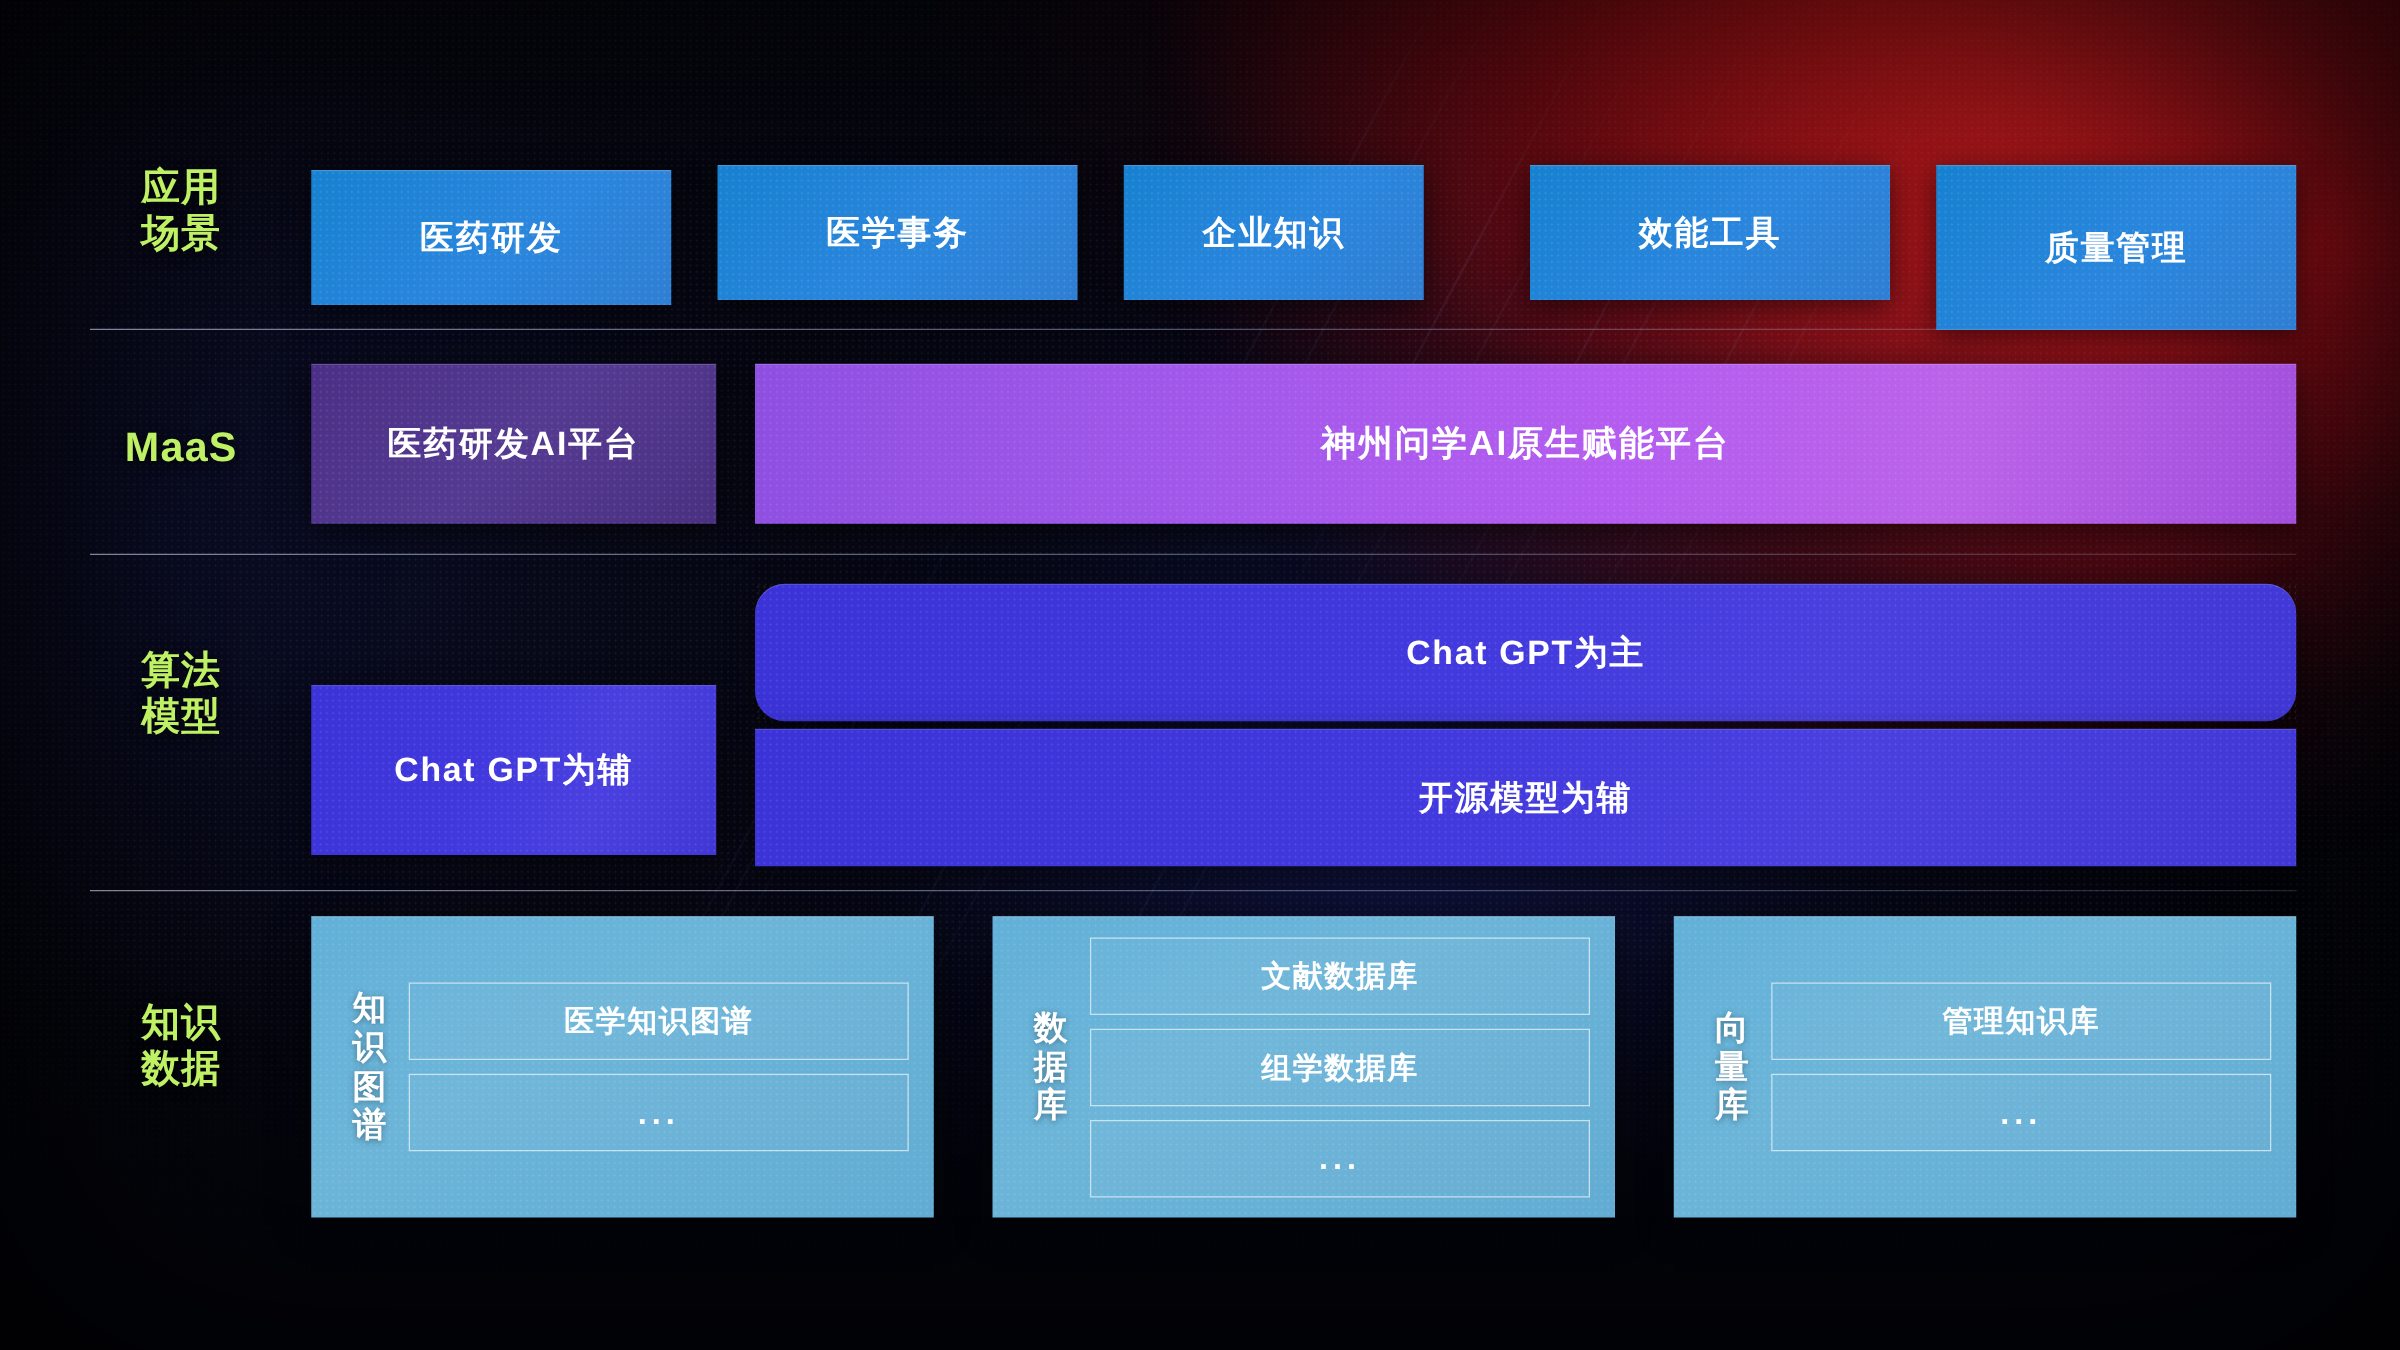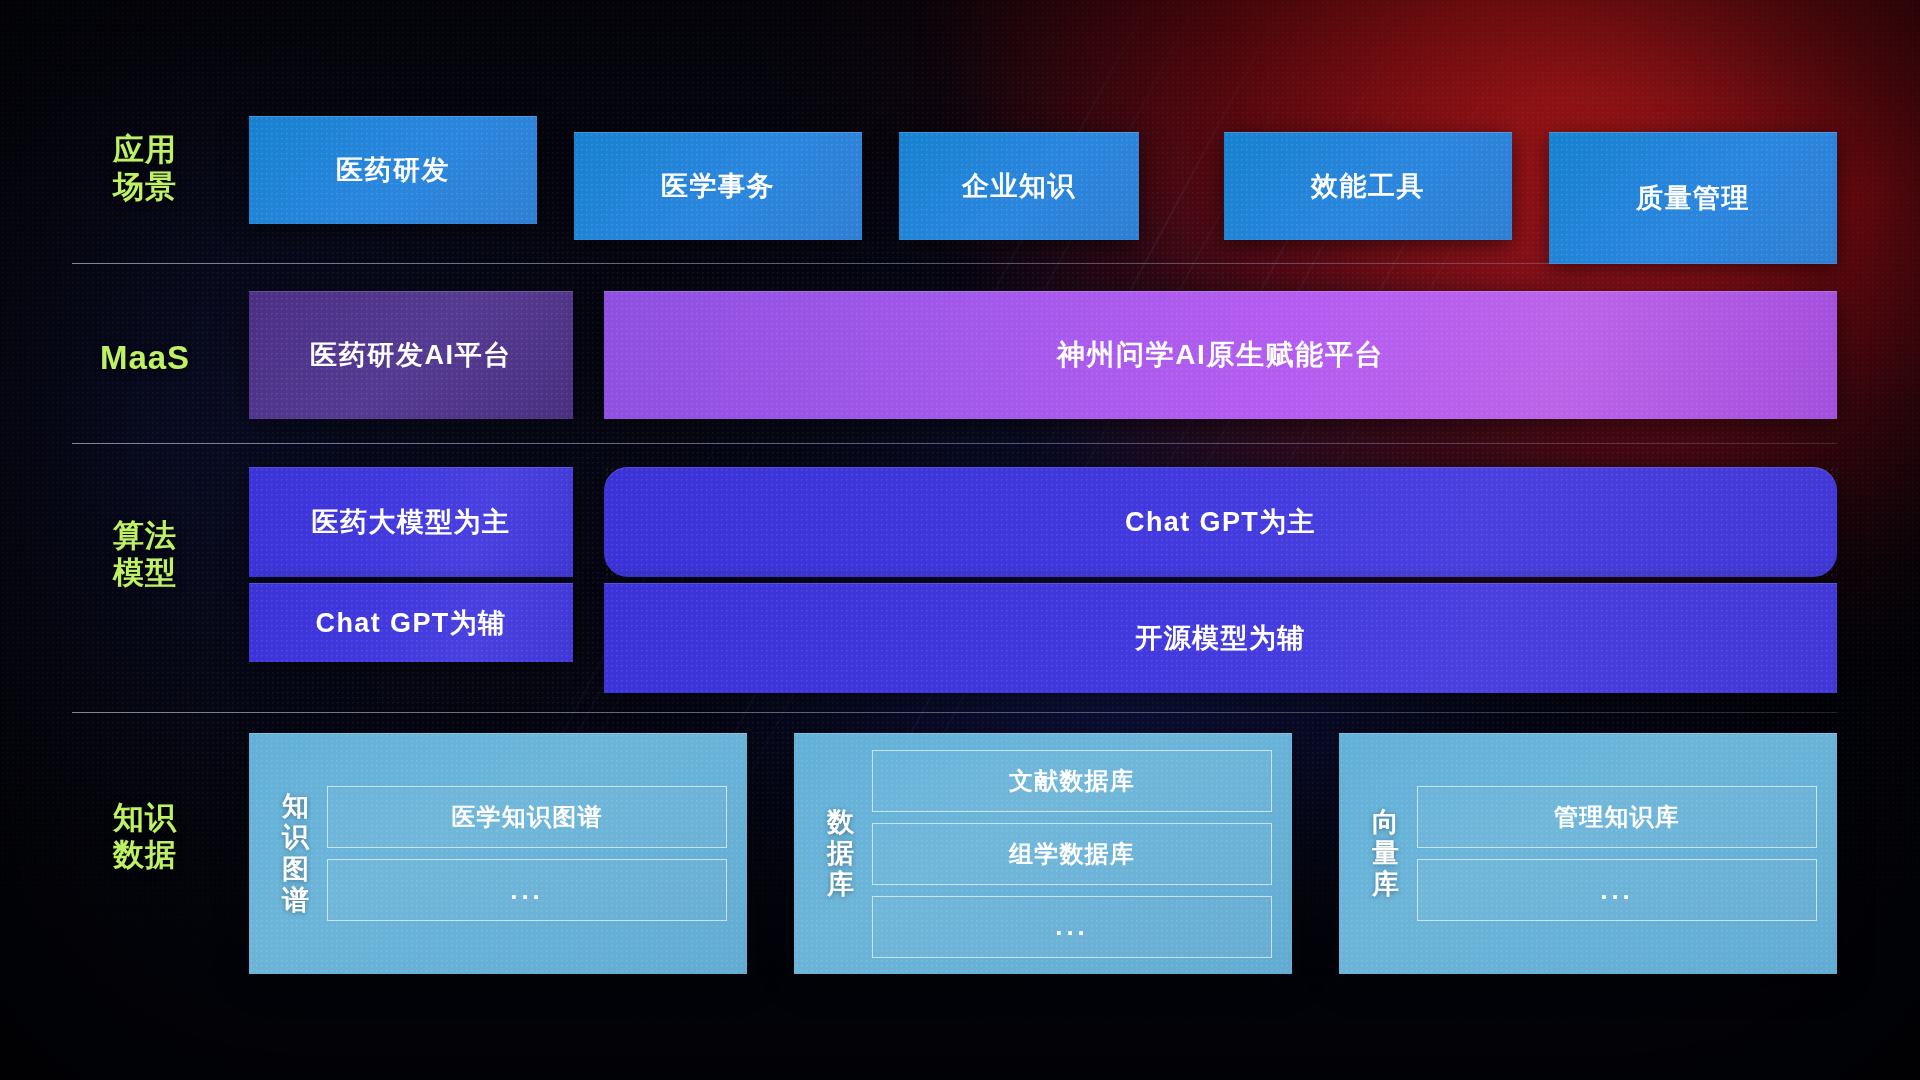--- a/index.html
+++ b/index.html
@@ -178,42 +178,41 @@
   <div class="dots"></div>
   <div class="bg-bottomdark"></div>
   <div class="vignette"></div>
 </div>
 
 <div id="sheet">
 
   <div class="rowlabel" style="left:60px; top:132px; width:170px; font-size:31px;">应用
 场景</div>
 
-  <div class="appbox" style="left:249px; top:116px; width:288px; height:108px;">医药研发</div>
+  <div class="appbox" style="left:249px; top:136px; width:288px; height:108px;">医药研发</div>
   <div class="appbox" style="left:574px; top:132px; width:288px; height:108px;">医学事务</div>
   <div class="appbox" style="left:899px; top:132px; width:240px; height:108px;">企业知识</div>
   <div class="appbox" style="left:1224px; top:132px; width:288px; height:108px;">效能工具</div>
   <div class="appbox" style="left:1549px; top:132px; width:288px; height:132px;">质量管理</div>
 
   <div class="rowline" style="left:72px; top:263px; width:1765px;"></div>
 
   <div class="rowlabel" style="left:60px; top:339px; width:170px; font-size:33px;">MaaS</div>
 
   <div class="maas-left" style="left:249px; top:291px; width:324px; height:128px;">医药研发AI平台</div>
   <div class="maas-right" style="left:604px; top:291px; width:1233px; height:128px;">神州问学AI原生赋能平台</div>
 
   <div class="rowline" style="left:72px; top:443px; width:1765px;"></div>
 
   <div class="rowlabel" style="left:60px; top:518px; width:170px; font-size:31px;">算法
 模型</div>
 
-  <div class="algobox" style="left:249px; top:467px; width:324px; height:110px;">医药大模型为主</div>
   <div class="algobox" style="left:604px; top:467px; width:1233px; height:110px;border-radius:24px;">Chat GPT为主</div>
 
-  <div class="algobox" style="left:249px; top:583px; width:324px; height:79px;">Chat GPT为辅</div>
+  <div class="algobox" style="left:249px; top:548px; width:324px; height:136px;">Chat GPT为辅</div>
   <div class="algobox" style="left:604px; top:583px; width:1233px; height:110px;">开源模型为辅</div>
 
   <div class="rowline" style="left:72px; top:712px; width:1765px;"></div>
 
   <div class="rowlabel" style="left:60px; top:800px; width:170px; font-size:31px;">知识
 数据</div>
 
   <div class="kgroup" style="left:249px; top:733px; width:498px; height:241px;">
     <div class="kvert">知
 识

